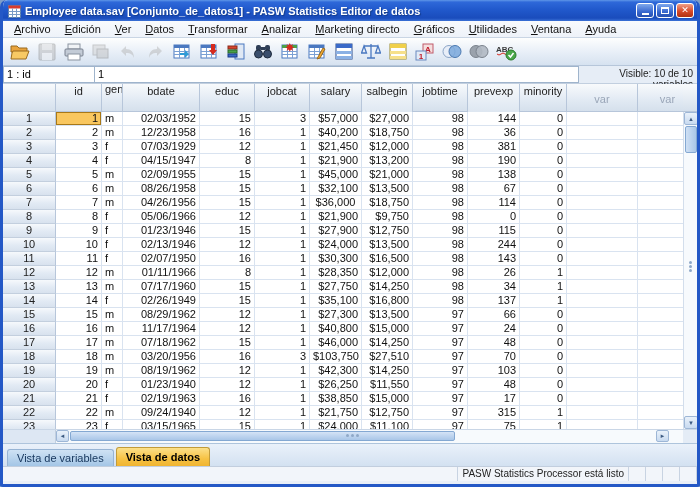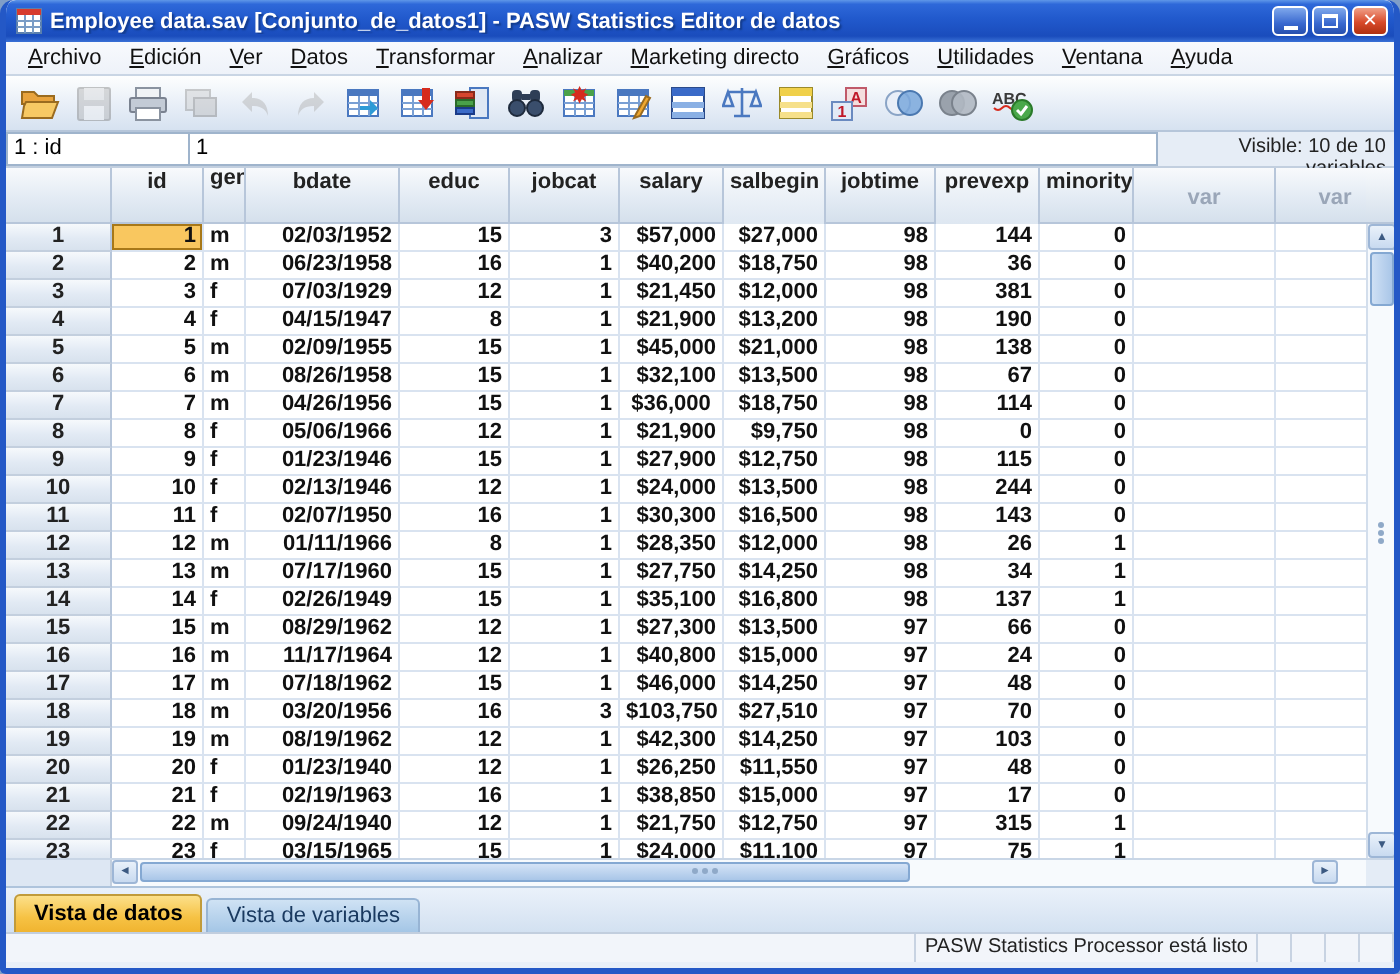--- a/index.html
+++ b/index.html
@@ -36,21 +36,21 @@
   .cellref{ height:16px; flex:0 0 18px; background:#e6edf6; border-bottom:1px solid #c2cfdf;
     display:flex; align-items:stretch; }
   .cellref .refbox{ width:92px; flex:0 0 92px; background:#fff; border:1px solid #9fb4cc;
     font-size:11px; padding:1px 3px; }
   .cellref .valbox{ flex:1; background:#fff; border:1px solid #9fb4cc; border-left:none;
     font-size:11px; padding:1px 3px; }
   .cellref .visinfo{ flex:0 0 118px; font-size:10px; color:#222; padding:2px 4px 0 4px; text-align:right; }
   
   .gridwrap{ flex:0 0 345px; height:345px; display:flex; background:#f2f6fb; overflow:hidden; }
   .tablepane{ flex:1 1 auto; overflow:hidden; background:#fff; }
-  .grow{ display:flex; height:14px;font-weight:bold; }
+  .grow{ display:flex; height:14px; }
   .grow.header{ height:28px; }
   .gcell{ flex:0 0 auto; font-size:11px; line-height:13px; padding:0 3px; overflow:hidden;
     white-space:nowrap; border-right:1px solid #d9e3f0; border-bottom:1px solid #d9e3f0;
     background:#fff; color:#111; }
   .gcell.r{ text-align:right; } .gcell.l{ text-align:left; } .gcell.c{ text-align:center; }
   .hdr{ background:linear-gradient(180deg,#f8fafc,#e3ebf4 55%,#d5e0ec);
     border-right:1px solid #b7c6da; border-bottom:1px solid #b7c6da; color:#222; }
   .grow.header .hdr{ text-align:center; padding-top:1px; }
   .grow.header .hdr.gcol{ text-align:left; word-break:break-all; line-height:9px; padding:1px 3px; }
   .grow.header .hdr.dim{ color:#9aa6b8; padding-top:9px; }
@@ -306,21 +306,21 @@
           <div class="gcell r" style="flex-basis: 55px;">98</div>
           <div class="gcell r" style="flex-basis: 52px;">144</div>
           <div class="gcell r" style="flex-basis: 47px;">0</div>
           <div class="gcell l" style="flex-basis: 71px;"></div>
           <div class="gcell l" style="flex-basis: 60px;"></div>
         </div>
         <div class="grow">
           <div class="gcell c rowhdr" style="flex-basis: 53px;">2</div>
           <div class="gcell r" style="flex-basis: 46px;">2</div>
           <div class="gcell l" style="flex-basis: 21px;">m</div>
-          <div class="gcell r" style="flex-basis: 77px;">06/23/1958</div>
+          <div class="gcell r" style="flex-basis: 77px;">12/23/1958</div>
           <div class="gcell r" style="flex-basis: 55px;">16</div>
           <div class="gcell r" style="flex-basis: 55px;">1</div>
           <div class="gcell r" style="flex-basis: 52px;">$40,200</div>
           <div class="gcell r" style="flex-basis: 51px;">$18,750</div>
           <div class="gcell r" style="flex-basis: 55px;">98</div>
           <div class="gcell r" style="flex-basis: 52px;">36</div>
           <div class="gcell r" style="flex-basis: 47px;">0</div>
           <div class="gcell l" style="flex-basis: 71px;"></div>
           <div class="gcell l" style="flex-basis: 60px;"></div>
         </div>
@@ -664,22 +664,22 @@
           <i></i>
           <i></i>
           <i></i>
         </div>
       <div class="sbtn right">►</div>
     </div>
     <div class="hcorner2"></div>
   </div>
 
   <div class="tabsrow">
+    <span class="tab inactive">Vista de variables</span>
     <span class="tab active">Vista de datos</span>
-    <span class="tab inactive">Vista de variables</span>
   </div>
 
   <div class="statusbar">
     <div class="spanel fill"></div>
     <div class="spanel msg">PASW Statistics Processor está listo</div>
     <div class="spanel tiny"></div>
     <div class="spanel tiny"></div>
     <div class="spanel tiny"></div>
     <div class="spanel tiny"></div>
   </div>

